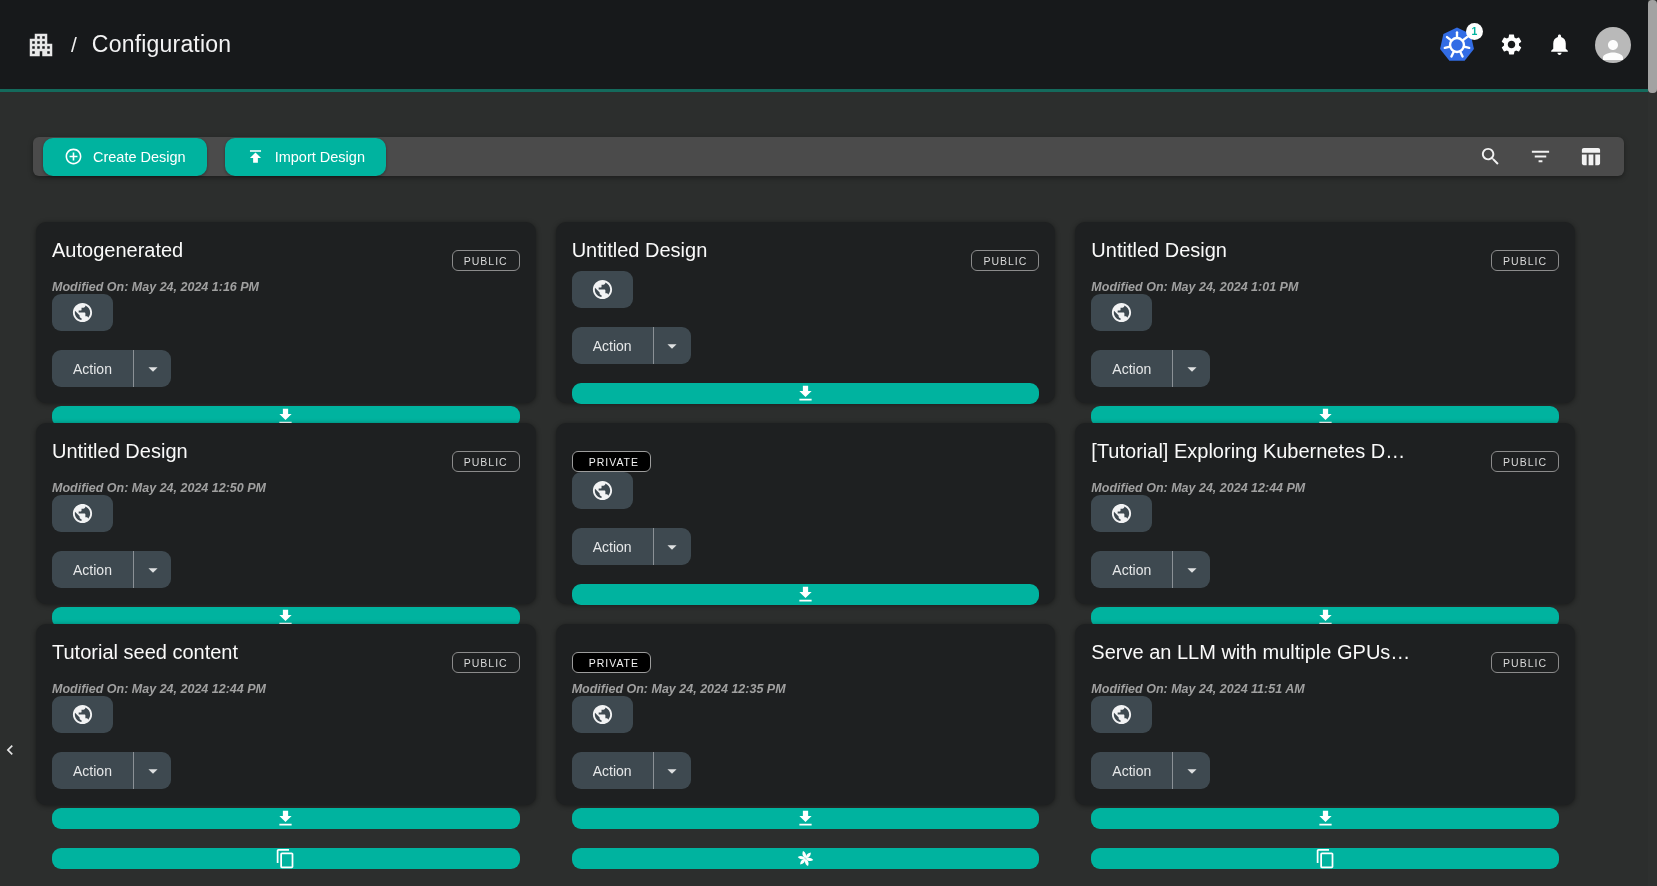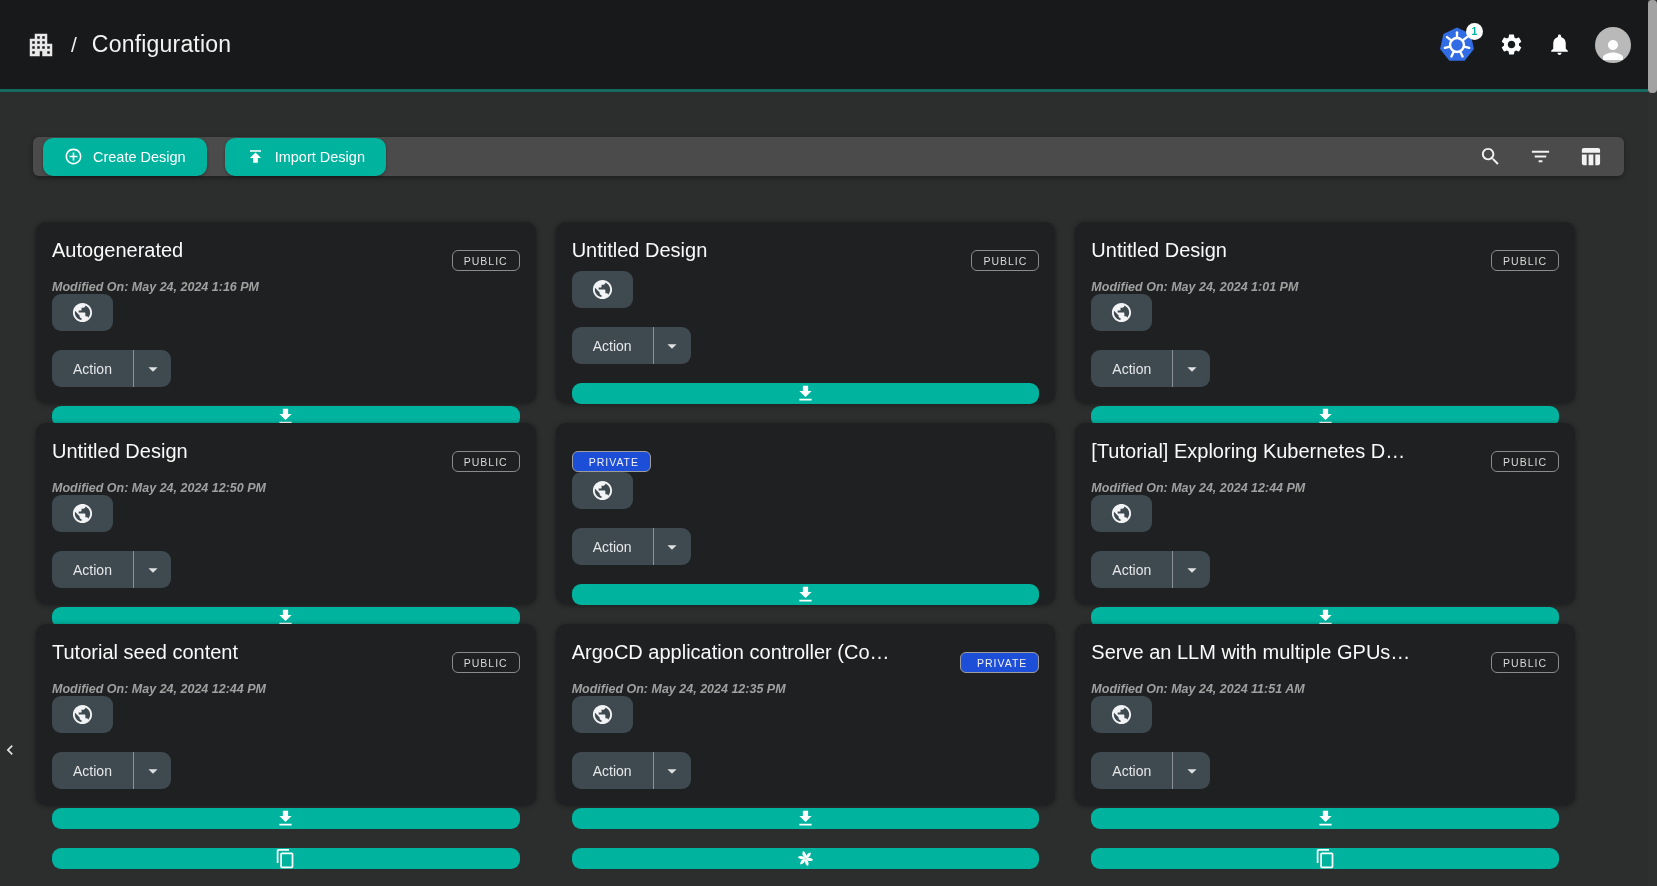--- a/index.html
+++ b/index.html
@@ -40,21 +40,21 @@
   .grid { margin:46px 82px 0 36px; display:grid; grid-template-columns:repeat(3,1fr);
     grid-auto-rows:181px; gap:20px 20px; }
   .card { background:#1e2021; border-radius:10px; padding:17px 16px 14px 16px;
     display:flex; flex-direction:column; box-shadow:0 1px 5px rgba(0,0,0,.45); }
   .card-head { display:flex; align-items:flex-start; justify-content:space-between; gap:20px; }
   .card-title { color:#fafafa; font-size:20px; font-weight:500; white-space:nowrap;
     overflow:hidden; max-width:370px; }
   .badge { flex:0 0 auto; margin-top:11px; font-size:10.5px; letter-spacing:1px; color:#d8d8d8;
     border:1px solid #8b8b8b; border-radius:6px; padding:4px 11px 3px; min-width:44px;
     text-align:center; background:transparent; }
-  .badge.filled { background:#1d4ed8; border-color:#9d9d9d; color:#f2f2f2;padding-left:16px; }
+  .badge.filled { background:#000000; border-color:#9d9d9d; color:#f2f2f2;padding-left:16px; }
   .modified { margin-top:9px; font-style:italic; font-weight:bold; font-size:12.5px; color:#a0a0a0; }
   .actions { margin-top:auto; display:flex; gap:19px;flex-direction:column; }
   .actions .btn { height:37px; border-radius:9px; border:none; display:flex; align-items:center;
     justify-content:center; cursor:pointer; font-family:inherit; }
   .dark { background:#3e4950; }
   .globe-btn { width:61px; flex:0 0 auto; }
   .globe-btn svg { width:23px; height:23px; fill:#f2f3f4; }
   .split { width:119px; flex:0 0 auto; padding:0; overflow:hidden; }
   .split .action-label { flex:1; color:#e6e8e9; font-size:14px; text-align:center; }
   .split .caret { width:38px; height:100%; border-left:1px solid rgba(255,255,255,.4);
@@ -460,21 +460,20 @@
       <button class="btn teal-sm">
         <svg viewBox="0 0 24 24">
             <path d="M12 2C6.48 2 2 6.48 2 12s4.48 10 10 10 10-4.48 10-10S17.52 2 12 2zm0 18c-4.41 0-8-3.59-8-8s3.59-8 8-8 8 3.59 8 8-3.59 8-8 8zm-1-13h2v2h-2V7zm0 4h2v6h-2v-6z"></path>
           </svg>
       </button>
     </div>
   </section>
 
   <section class="card">
     <div class="card-head">
-      <h2 class="card-title">ArgoCD application controller (Co…</h2>
       <span class="badge filled">PRIVATE</span>
     </div>
     <p class="modified">Modified On: May 24, 2024 12:35 PM</p>
     <div class="actions">
       <button class="btn dark globe-btn">
         <svg viewBox="0 0 24 24">
             <path d="M12 2C6.48 2 2 6.48 2 12s4.48 10 10 10 10-4.48 10-10S17.52 2 12 2zm-1 17.93c-3.95-.49-7-3.85-7-7.93 0-.62.08-1.21.21-1.79L9 15v1c0 1.1.9 2 2 2v1.93zm6.9-2.54c-.26-.81-1-1.39-1.9-1.39h-1v-3c0-.55-.45-1-1-1H8v-2h2c.55 0 1-.45 1-1V7h2c1.1 0 2-.9 2-2v-.41c2.93 1.19 5 4.06 5 7.41 0 2.08-.8 3.97-2.1 5.39z"></path>
           </svg>
       </button>
       <div class="btn dark split">

